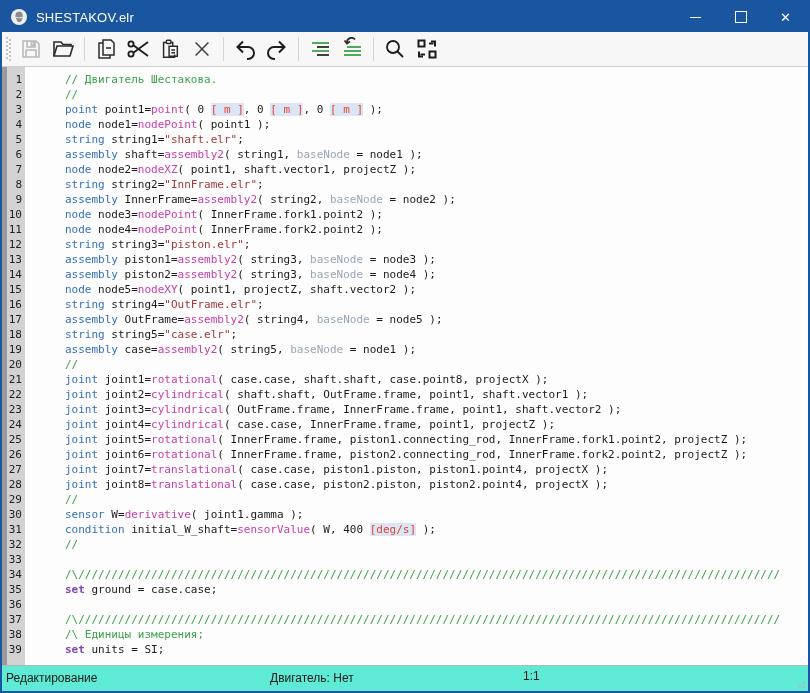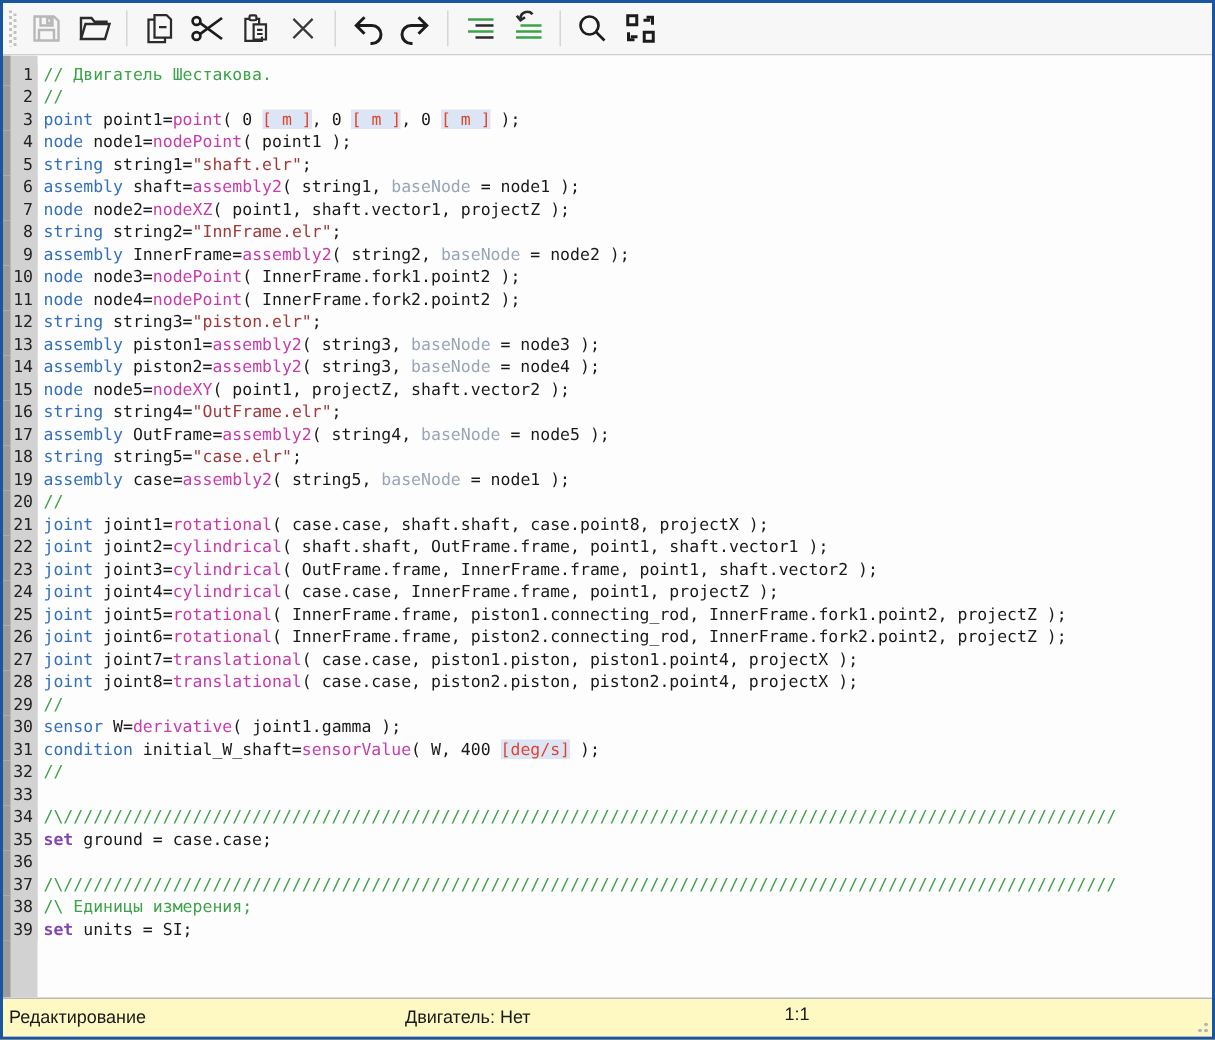--- a/index.html
+++ b/index.html
@@ -32,49 +32,68 @@
   .tb-btn svg{display:block;}
   .tb-sep{width:1px;height:24px;background:#d6d6d6;margin:0 5px;}
   
   .editor{flex:1 1 auto;background:#fdfdfd;overflow:hidden;position:relative;
     border-bottom:1px solid #b7b7b7;}
   .code{font-family:"DejaVu Sans Mono",monospace;font-size:11px;line-height:15px;
     padding-top:5px;white-space:pre;}
   .ln{display:flex;height:15px;}
   .num{flex:0 0 15px;padding:0 3px 0 0;text-align:right;background:#d2d2d2;
     border-left:5px solid #9b9b9b;color:#222;user-select:none;}
-  .src{padding-left:4px;color:#1a1a1a;}
+  .src{padding-left:4px;color:#1a1a1a;margin-left:36px;}
   .gutter-fill{position:absolute;left:0;top:0;bottom:0;width:23px;
     background:#d2d2d2;border-left:5px solid #9b9b9b;box-sizing:border-box;z-index:0;}
   .code{position:relative;z-index:1;}
   .tok-k{color:#3470b9;}
   .tok-s{color:#8047ae;font-weight:bold;}
   .tok-f{color:#c63cab;}
   .tok-str{color:#a03a3a;}
   .tok-c{color:#3da24a;}
   .tok-p{color:#98a6b6;}
   .tok-u{color:#e0462e;background:#dbe5f6;}
   
-  .statusbar{height:25px;background:#fef9c3;flex:0 0 auto;position:relative;
+  .statusbar{height:25px;background:#5eead4;flex:0 0 auto;position:relative;
     font-size:12px;color:#1a1a1a;}
   .sb-mode{position:absolute;left:4px;top:5px;}
   .sb-changes{position:absolute;left:268px;top:5px;}
   .sb-pos{position:absolute;left:521px;top:3px;}
   .sb-grip{position:absolute;right:2px;bottom:2px;width:10px;height:10px;
     background-image:
       linear-gradient(45deg,transparent 0,transparent 100%),
       radial-gradient(circle at 8px 8px,#b5b5b5 1px,transparent 1.4px),
       radial-gradient(circle at 8px 4px,#b5b5b5 1px,transparent 1.4px),
       radial-gradient(circle at 4px 8px,#b5b5b5 1px,transparent 1.4px);}
 </style>
 </head>
 <body>
 
 <div class="window">
 
+  <div class="titlebar">
+    <span class="app-icon">
+      <svg width="18" height="18" viewBox="0 0 18 18">
+        <circle cx="9" cy="9" r="8" fill="#efefef"></circle>
+        <path d="M6,5 q3,-3 6,0 q1.5,2 .5,5 l-1,3 q-2,2 -4,.5 l-1.5,-3 q-1.2,-3 0,-5.5z" fill="#8a8a8a"></path>
+        <path d="M5.5,9 q2,1.5 7,.5" stroke="#e8e8e8" stroke-width="1" fill="none"></path>
+      </svg>
+    </span>
+    <span class="title-text">SHESTAKOV.elr</span>
+    <div class="win-controls">
+      <button class="win-btn">
+          <span class="dash"></span>
+        </button>
+      <button class="win-btn">
+          <span class="box"></span>
+        </button>
+      <button class="win-btn">✕</button>
+    </div>
+  </div>
 
   <div class="toolbar">
     <span class="grip"></span>
 
     <button class="tb-btn" title="">
       <span>
       <svg width="24" height="24" viewBox="0 0 24 24" fill="none" stroke="#b8b8b8" stroke-width="1.6">
         <path d="M4,4 h13 l3,3 v13 h-16 z"></path>
         <path d="M8,4 v6 h8 v-6"></path>
             <rect x="12.5" y="5" width="2.5" height="3.5"></rect>

